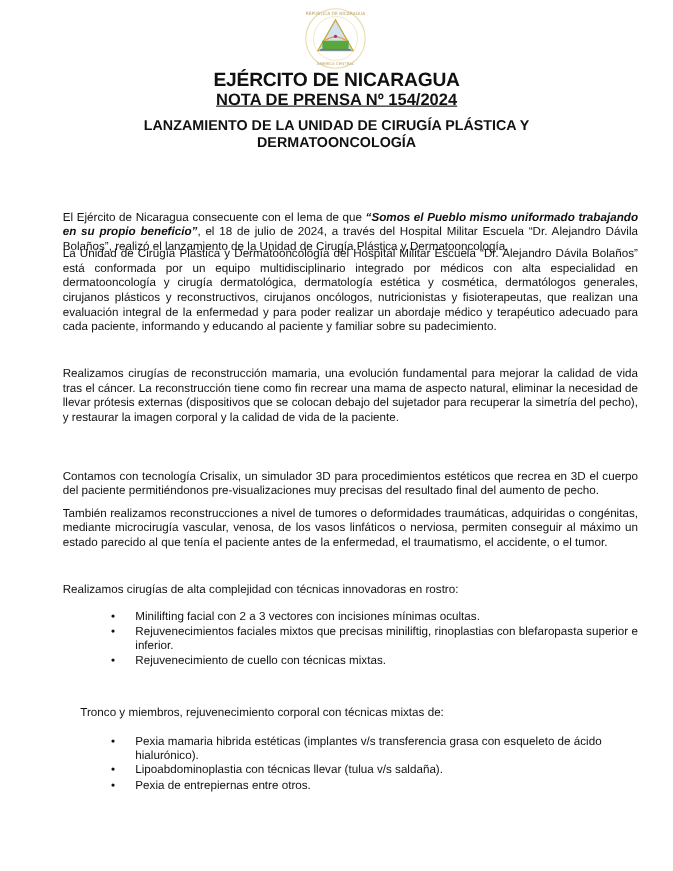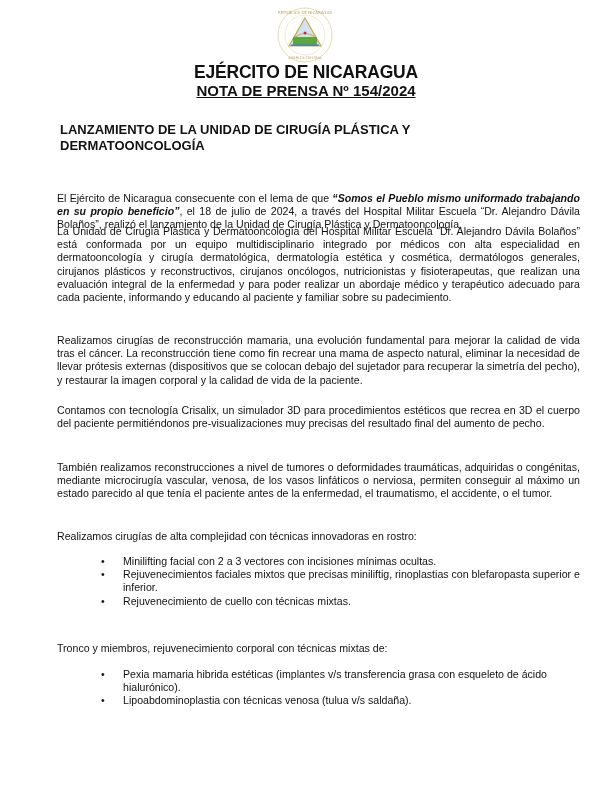--- a/index.html
+++ b/index.html
@@ -11,21 +11,21 @@
     .logo { position: absolute; left: 271px; top: 6px; width: 68px; height: 58px; }
     .org-title {
       position: absolute; left: 0; right: 0; top: 62px; text-align: center;
       font-weight: bold; font-size: 17.5px; letter-spacing: -0.2px;
     }
     .press-note {
       position: absolute; left: 0; right: 0; top: 82px; text-align: center;
       font-weight: bold; font-size: 15px; text-decoration: underline;
     }
     .headline {
-      position: absolute; left: 60px; right: 60px; top: 122px; 
+      position: absolute; left: 60px; right: 60px; top: 106px; text-align: center;
       font-weight: bold; font-size: 13px; line-height: 16px;
     }
     .body-text {
       position: absolute; left: 57px; width: 523px; font-size: 10.6px;
       line-height: 13.2px; text-align: justify;
     }
     .body-text.nojust { text-align: left; }
     .body-text b i { font-weight: bold; font-style: italic; }
     ul.bullets {
       position: absolute; left: 100px; width: 480px; margin: 0; padding: 0 0 0 23px;
@@ -58,32 +58,33 @@
   <div class="org-title">EJÉRCITO DE NICARAGUA</div>
   <div class="press-note">NOTA DE PRENSA Nº 154/2024</div>
   <div class="headline">LANZAMIENTO DE LA UNIDAD DE CIRUGÍA PLÁSTICA Y DERMATOONCOLOGÍA</div>
 
   <div class="body-text" style="top:172px;margin-top:20px;"><span>El Ejército de Nicaragua consecuente con el lema de que </span><b><i>“Somos el Pueblo mismo uniformado trabajando en su propio beneficio”</i></b><span>, el 18 de julio de 2024, a través del Hospital Militar Escuela “Dr. Alejandro Dávila Bolaños”, realizó el lanzamiento de la Unidad de Cirugía Plástica y Dermatooncología.</span></div>
 
   <div class="body-text" style="top:225px;">La Unidad de Cirugía Plástica y Dermatooncología del Hospital Militar Escuela “Dr. Alejandro Dávila Bolaños” está conformada por un equipo multidisciplinario integrado por médicos con alta especialidad en dermatooncología y cirugía dermatológica, dermatología estética y cosmética, dermatólogos generales, cirujanos plásticos y reconstructivos, cirujanos oncólogos, nutricionistas y fisioterapeutas, que realizan una evaluación integral de la enfermedad y para poder realizar un abordaje médico y terapéutico adecuado para cada paciente, informando y educando al paciente y familiar sobre su padecimiento.</div>
 
   <div class="body-text" style="top:334px;">Realizamos cirugías de reconstrucción mamaria, una evolución fundamental para mejorar la calidad de vida tras el cáncer. La reconstrucción tiene como fin recrear una mama de aspecto natural, eliminar la necesidad de llevar prótesis externas (dispositivos que se colocan debajo del sujetador para recuperar la simetría del pecho), y restaurar la imagen corporal y la calidad de vida de la paciente.</div>
 
-  <div class="body-text" style="top:404px;">Contamos con tecnología Crisalix, un simulador 3D para procedimientos estéticos que recrea en 3D el cuerpo del paciente permitiéndonos pre-visualizaciones muy precisas del resultado final del aumento de pecho.</div>
+  <div class="body-text" style="top:427px;">Contamos con tecnología Crisalix, un simulador 3D para procedimientos estéticos que recrea en 3D el cuerpo del paciente permitiéndonos pre-visualizaciones muy precisas del resultado final del aumento de pecho.</div>
 
   <div class="body-text" style="top:461px;">También realizamos reconstrucciones a nivel de tumores o deformidades traumáticas, adquiridas o congénitas, mediante microcirugía vascular, venosa, de los vasos linfáticos o nerviosa, permiten conseguir al máximo un estado parecido al que tenía el paciente antes de la enfermedad, el traumatismo, el accidente, o el tumor.</div>
 
   <div class="body-text nojust" style="top:530px;">Realizamos cirugías de alta complejidad con técnicas innovadoras en rostro:</div>
 
   <ul class="bullets" style="top:555px;">
     <li>Minilifting facial con 2 a 3 vectores con incisiones mínimas ocultas.</li>
     <li>Rejuvenecimientos faciales mixtos que precisas miniliftig, rinoplastias con blefaropasta superior e inferior.</li>
     <li>Rejuvenecimiento de cuello con técnicas mixtas.</li>
   </ul>
 
-  <div class="body-text nojust" style="top:642px;">Tronco y miembros, rejuvenecimiento corporal con técnicas mixtas de:</div>
+  <div class="body-text nojust" style="top:642px;margin-left:16px;">Tronco y miembros, rejuvenecimiento corporal con técnicas mixtas de:</div>
 
   <ul class="bullets" style="top:668px;">
     <li>Pexia mamaria hibrida estéticas (implantes v/s transferencia grasa con esqueleto de ácido hialurónico).</li>
-    <li>Lipoabdominoplastia con técnicas venosa (tulua v/s saldaña).</li>
+    <li>Lipoabdominoplastia con técnicas llevar (tulua v/s saldaña).</li>
+    <li>Pexia de entrepiernas entre otros.</li>
   </ul>
 
 </div>
 
 </body></html>

